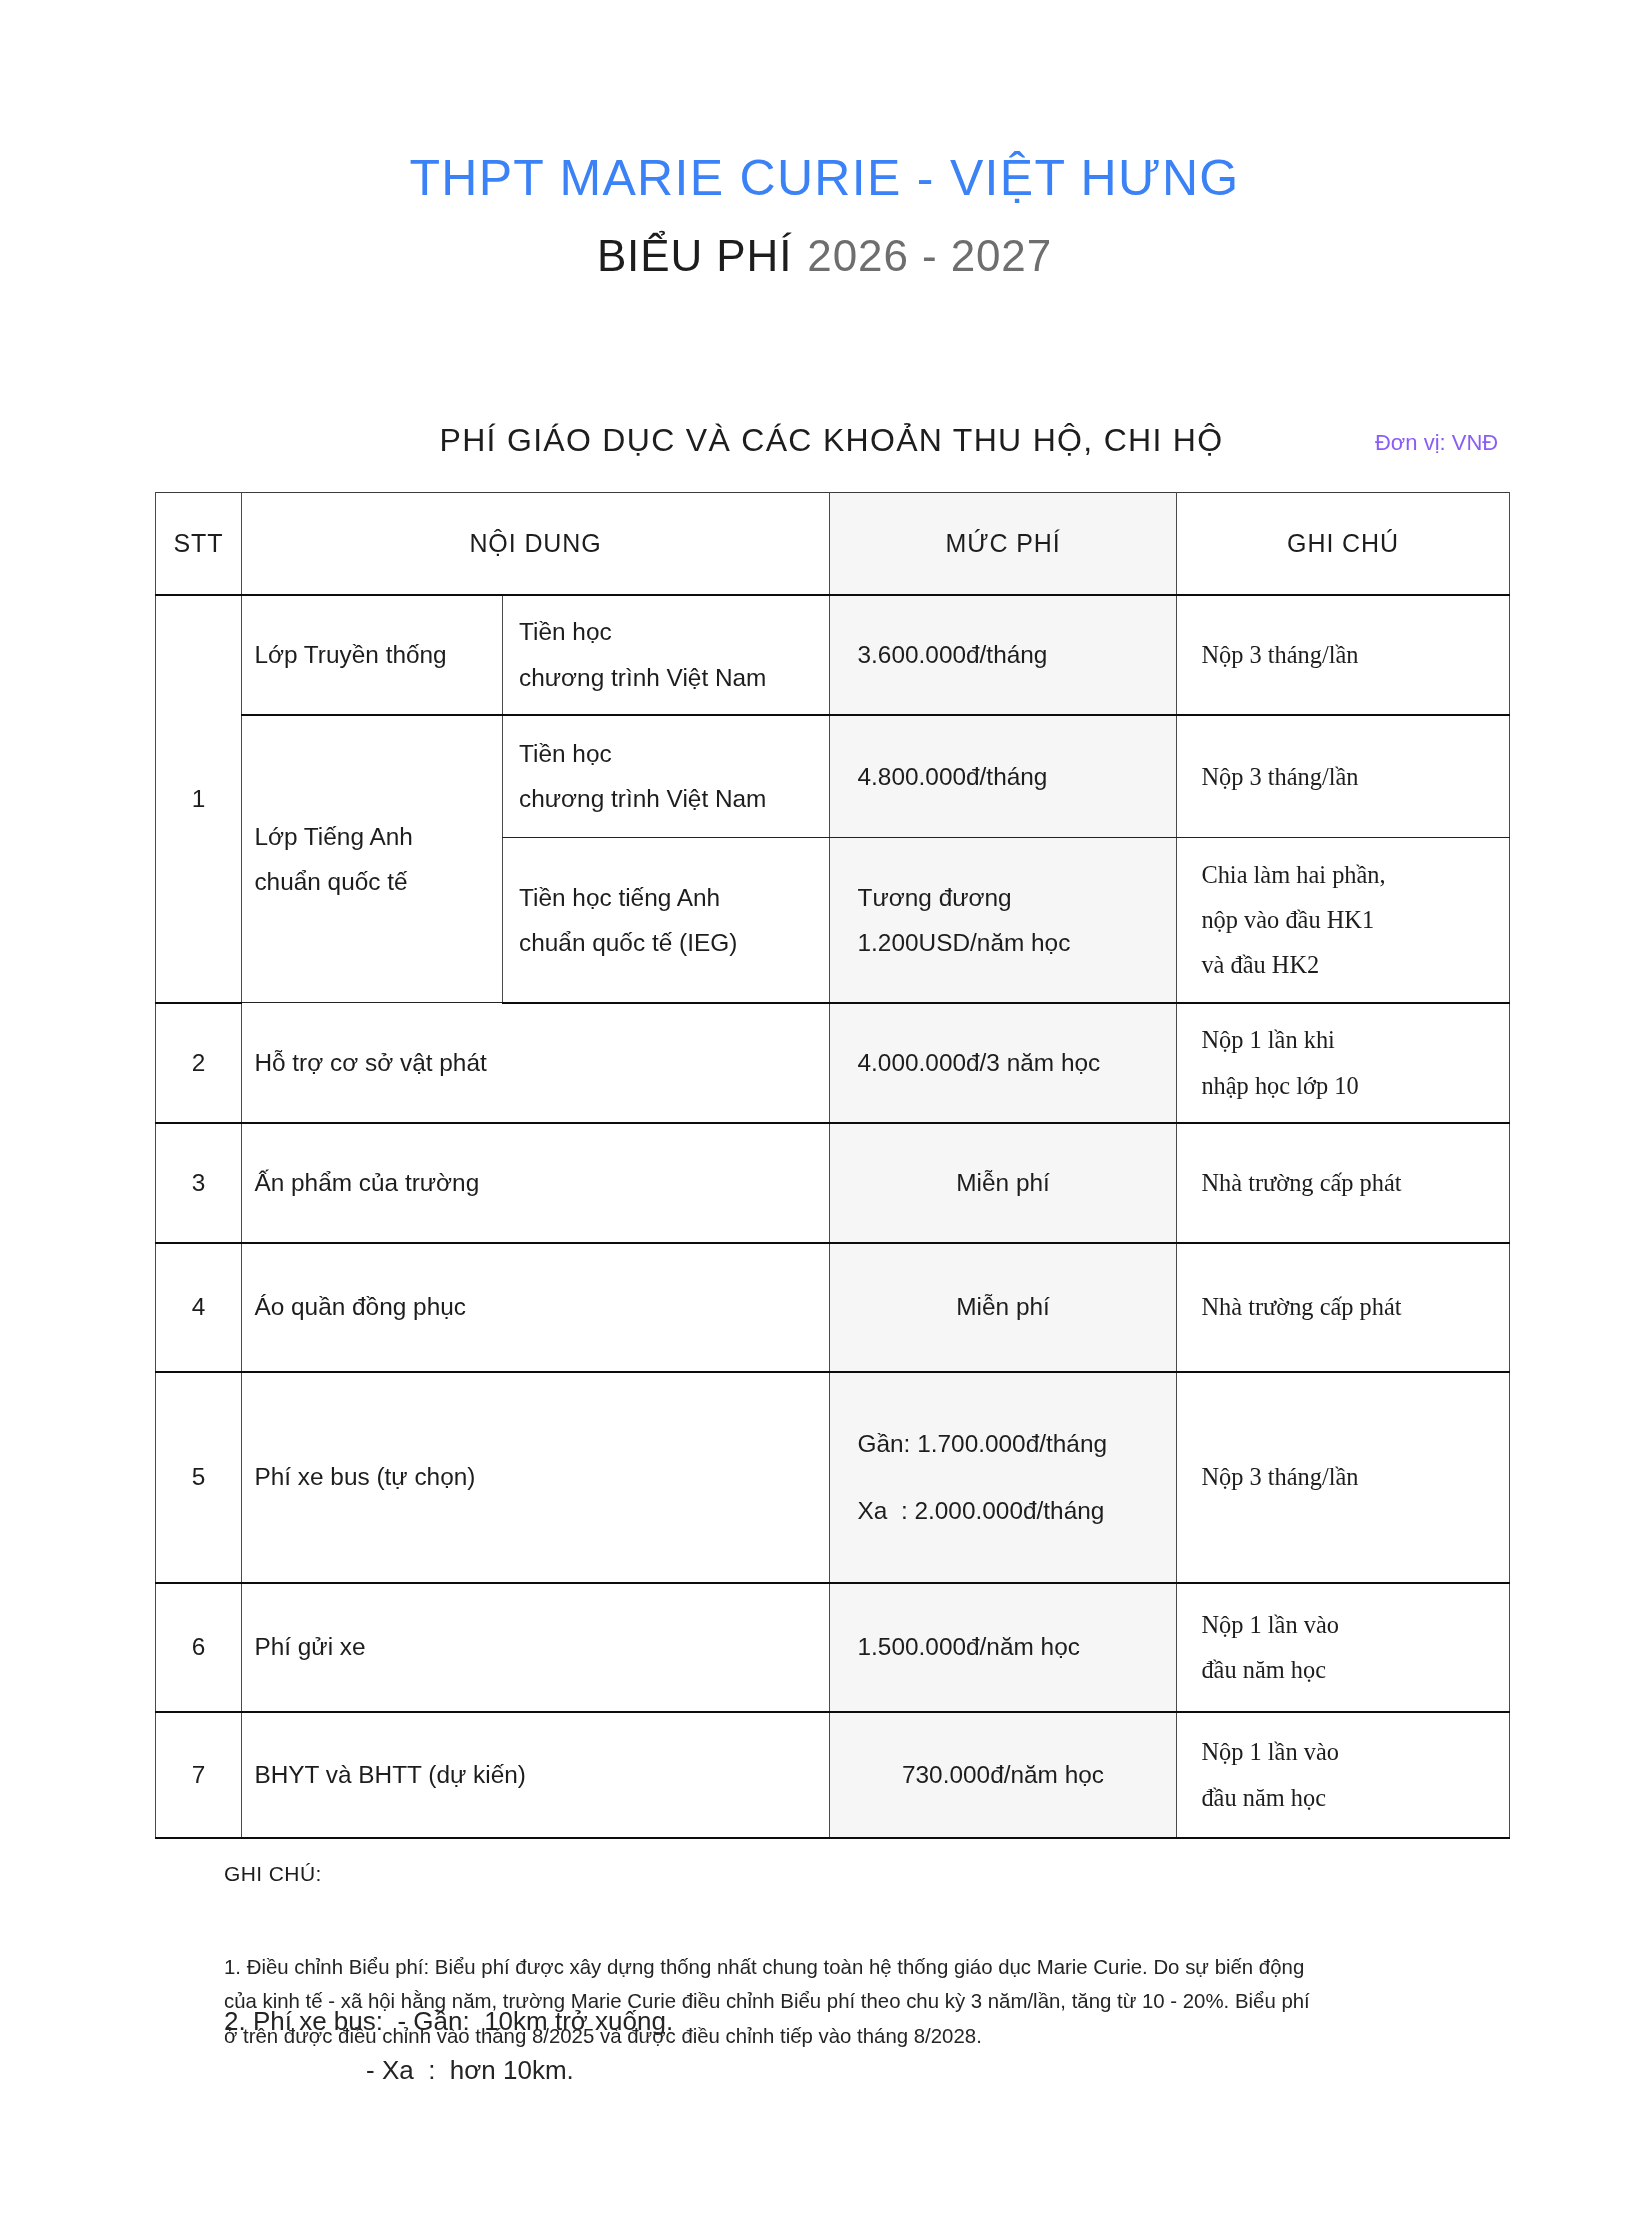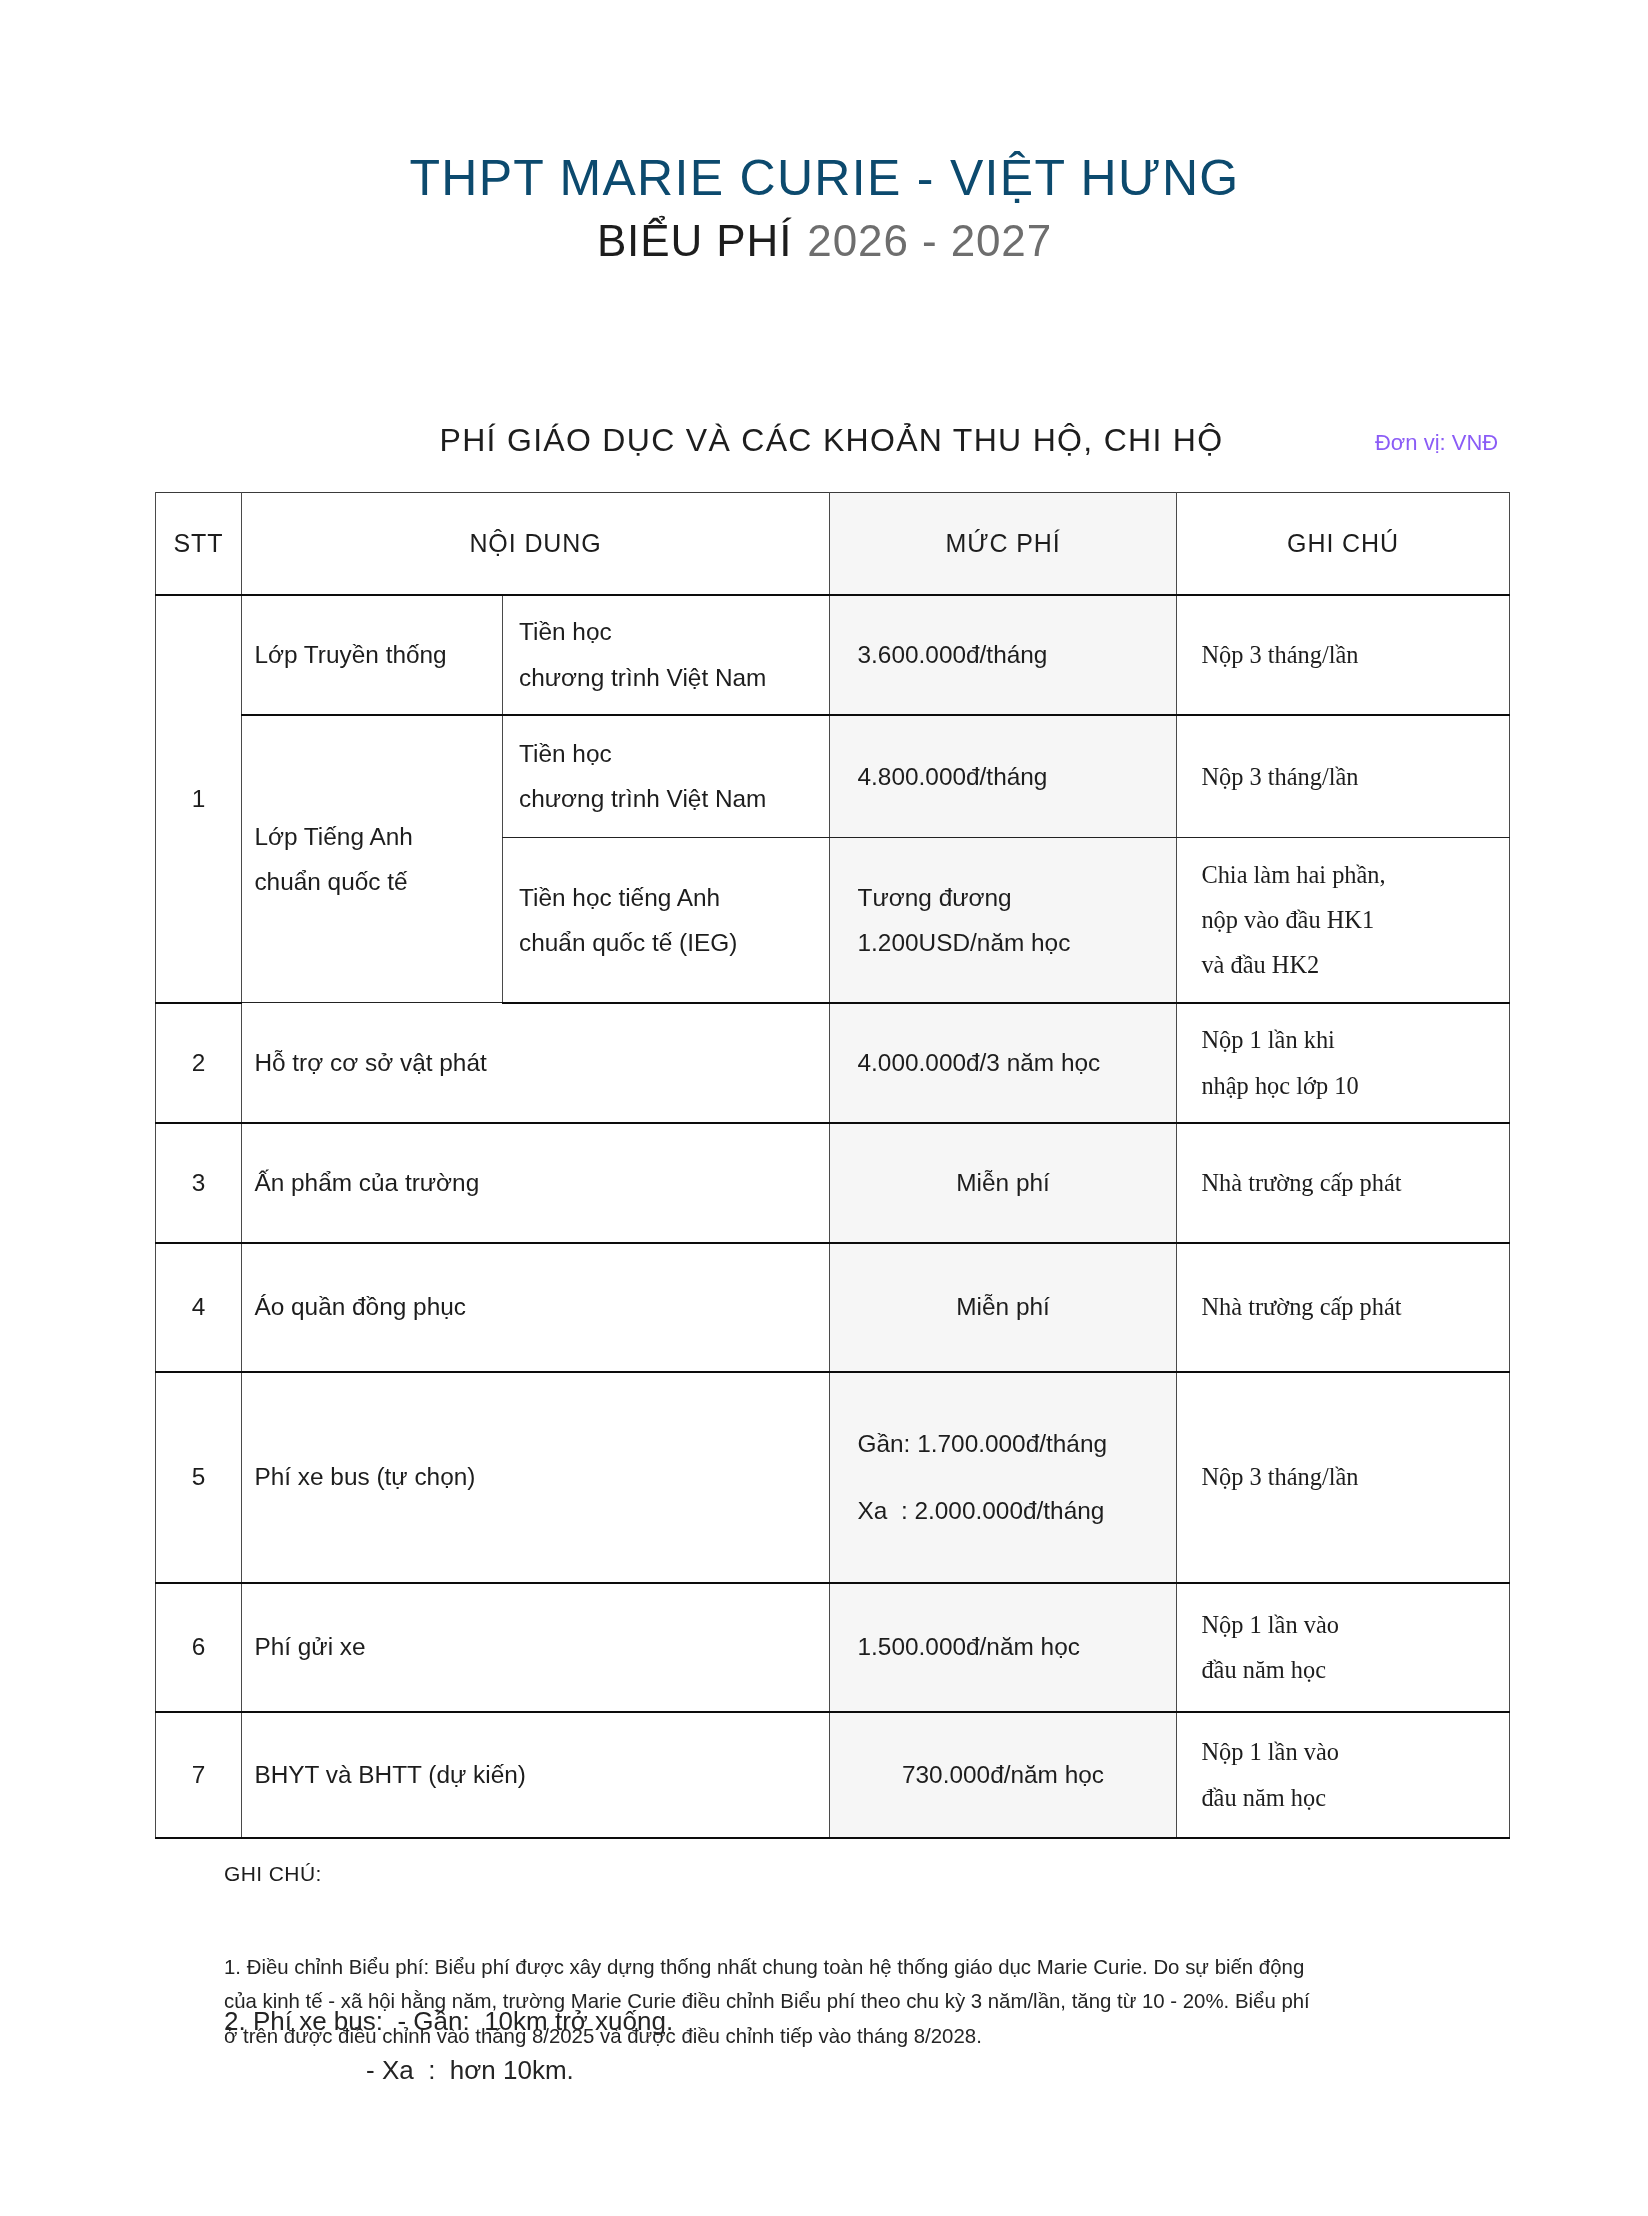--- a/index.html
+++ b/index.html
@@ -12,24 +12,24 @@
     position: relative;
   }
   .abs { position: absolute; }
 
   
   .school-title {
     top: 149px; left: 0; width: 100%;
     text-align: center;
     font-size: 50px; letter-spacing: 1.3px;
     white-space: nowrap;
-    color: #0c4a6e;
+    color: #3b82f6;
   }
   .subtitle {
-    top: 216px; left: 0; width: 100%;
+    top: 231px; left: 0; width: 100%;
     display: flex; justify-content: center; align-items: baseline; gap: 15px;
     font-size: 44px; letter-spacing: 0.9px; white-space: nowrap;
   }
   .subtitle .years { color: var(--c-muted_year, #6e6e6e); }
 
   
   .section-row { top: 416px; left: 155px; width: 1353px; height: 43px; }
   .section-title {
     position: absolute; left: 0; bottom: 0; width: 100%;
     text-align: center;

